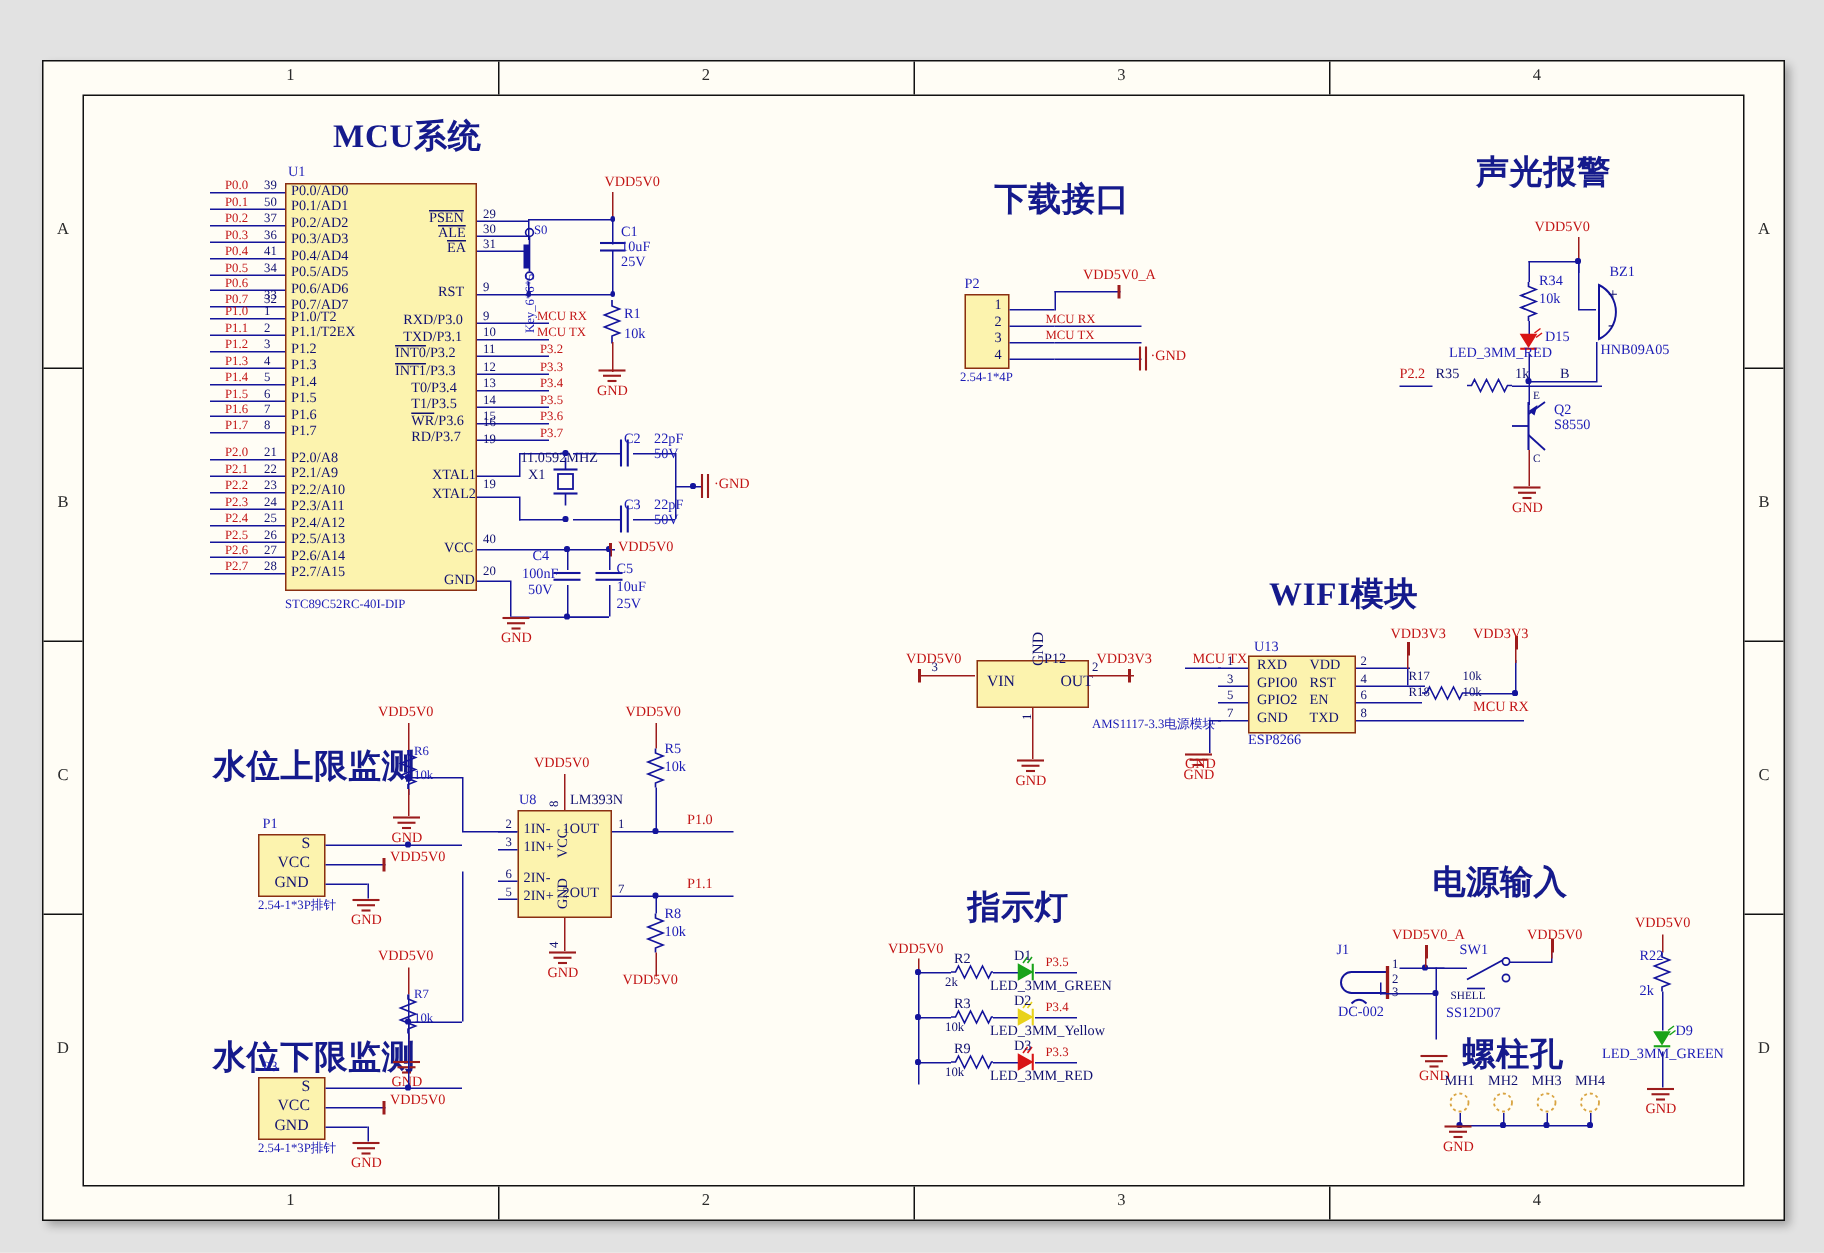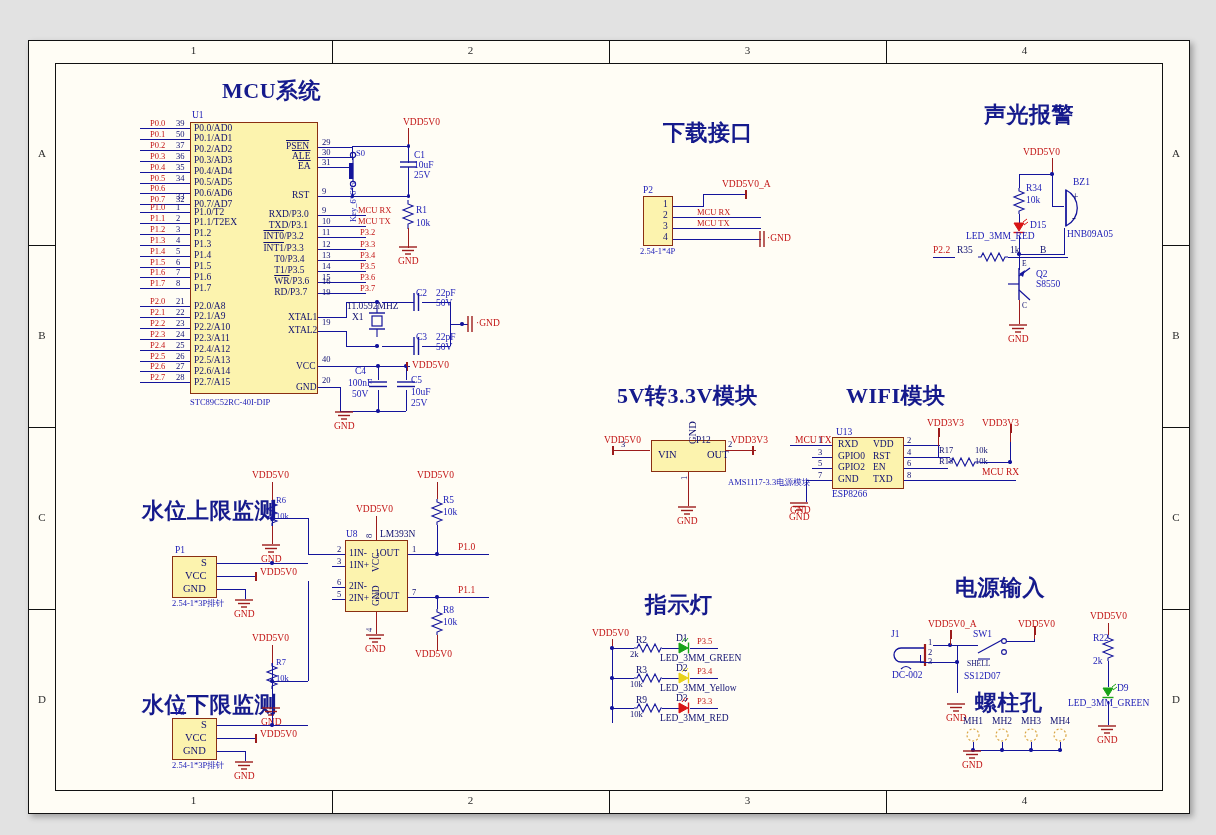--- a/index.html
+++ b/index.html
@@ -84,21 +84,21 @@
       <div class="w wh" style="left:140px;top:149.8px;width:50px"></div>
       <div class="t f8 red" style="left:150px;top:140.8px">P0.2</div>
       <div class="t f8 dk" style="left:176px;top:140.8px">37</div>
       <div class="t f9 dk" style="left:194px;top:145.3px">P0.2/AD2</div>
       <div class="w wh" style="left:140px;top:160.7px;width:50px"></div>
       <div class="t f8 red" style="left:150px;top:151.7px">P0.3</div>
       <div class="t f8 dk" style="left:176px;top:151.7px">36</div>
       <div class="t f9 dk" style="left:194px;top:156.2px">P0.3/AD3</div>
       <div class="w wh" style="left:140px;top:171.6px;width:50px"></div>
       <div class="t f8 red" style="left:150px;top:162.6px">P0.4</div>
-      <div class="t f8 dk" style="left:176px;top:162.6px">35</div>
+      <div class="t f8 dk" style="left:176px;top:162.6px">41</div>
       <div class="t f9 dk" style="left:194px;top:167.1px">P0.4/AD4</div>
       <div class="w wh" style="left:140px;top:182.5px;width:50px"></div>
       <div class="t f8 red" style="left:150px;top:173.5px">P0.5</div>
       <div class="t f8 dk" style="left:176px;top:173.5px">34</div>
       <div class="t f9 dk" style="left:194px;top:178px">P0.5/AD5</div>
       <div class="w wh" style="left:140px;top:193.4px;width:50px"></div>
       <div class="t f8 red" style="left:150px;top:184.4px">P0.6</div>
       <div class="t f8 dk" style="left:176px;top:192px">33</div>
       <div class="t f9 dk" style="left:194px;top:188.9px">P0.6/AD6</div>
       <div class="w wh" style="left:140px;top:204.3px;width:50px"></div>
@@ -437,21 +437,20 @@
       <div class="t f9 dk" style="left:957px;top:246px">R35</div>
       <svg style="left:978px;top:252px;width:30px;height:11px">
         <polyline points="0,5 3,5 5,1 9,9 13,1 17,9 21,1 25,9 27,5 30,5" fill="none" stroke="#14149b" stroke-width="1.1"></polyline>
       </svg>
       <div class="t f9 dk" style="left:1010px;top:246px">1k</div>
       <div class="w wh" style="left:1008px;top:257px;width:50px"></div>
       <div class="t f9 dk" style="left:1040px;top:246px">B</div>
       <div class="w wh" style="left:1058px;top:257px;width:10px"></div>
     </div>
 
-  <div class="ttl" style="left:617px;top:381px">5V转3.3V模块</div>
   <div class="box" style="left:651px;top:440px;width:75px;height:32px"></div>
   <div id="ldo">
       <div class="t f9 red" style="left:604px;top:436px">VDD5V0</div>
       <div class="t f9 dk" style="left:696px;top:436px">P12</div>
       <div class="t f9 red" style="left:731px;top:436px">VDD3V3</div>
       <div class="t f10 dk" style="left:658px;top:450px">VIN</div>
       <div class="t f10 dk" style="left:707px;top:450px">OUT</div>
       <div class="t f10 dk" style="left:688px;top:444px;transform:rotate(-90deg);transform-origin:left top">GND</div>
       <div class="rw rwh" style="left:612px;top:450px;width:38px"></div>
       <div class="vbar" style="left:612px;top:446px"></div>

